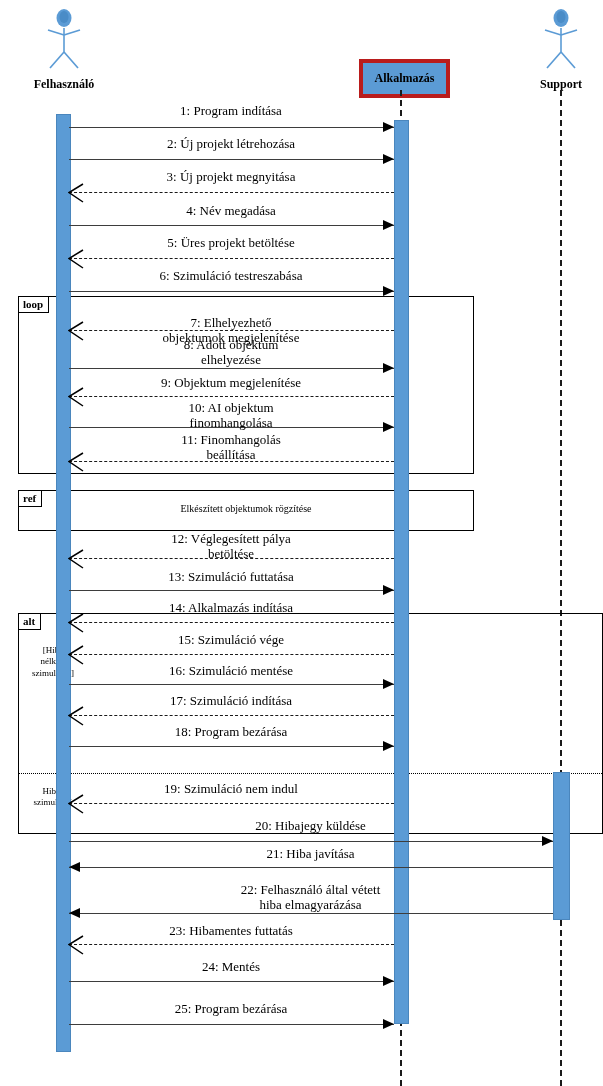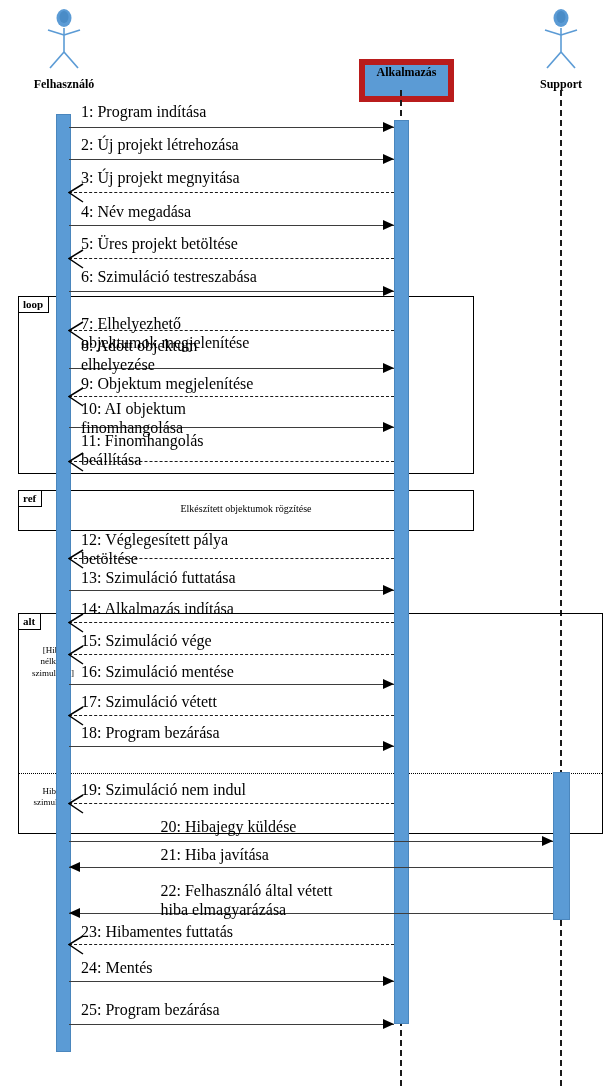--- a/index.html
+++ b/index.html
@@ -5,38 +5,38 @@
   html,body{margin:0;padding:0;background:#ffffff;}
   body{font-family:"Liberation Serif",serif;}
   #diagram{position:relative;width:603px;height:1086px;overflow:hidden;background:#fff;}
 
   
   .actor{position:absolute;}
   .actor svg{display:block;}
   .actor-label{position:absolute;font-weight:bold;font-size:12px;color:#000;white-space:nowrap;text-align:center;}
 
   
-  .objbox{position:absolute;background:#5b9bd5;border:6px solid #b91c1c;
-          display:flex;align-items:flex-start;justify-content:center;
+  .objbox{position:absolute;background:#5b9bd5;border:4px solid #b91c1c;
+          display:flex;align-items:center;justify-content:center;
           font-weight:bold;font-size:12px;color:#000;}
 
   
   .lifeline{position:absolute;width:0;border-left:2px dashed #1a1a1a;}
 
   
   .activation{position:absolute;background:#5b9bd5;border:1px solid #4a86bd;}
 
   
   .msg{position:absolute;height:0;border-top:1.4px solid #3d3d3d;}
   .msg.dashed{border-top:1.4px dashed #1a1a1a;}
   .arrow{position:absolute;width:0;height:0;}
   .arrow.solid-r{border-top:5px solid transparent;border-bottom:5px solid transparent;border-left:11px solid #000;}
   .arrow.solid-l{border-top:5px solid transparent;border-bottom:5px solid transparent;border-right:11px solid #000;}
   .arrow.open-l svg{display:block;}
-  .msg-label{position:absolute;font-size:16px;color:#000;line-height:1.18;white-space:pre-line;}
+  .msg-label{position:absolute;font-size:13px;color:#000;text-align:center;line-height:1.18;white-space:pre-line;}
 
   
   .fragment{position:absolute;border:1.2px solid #000;background:transparent;}
   .frag-tag{position:absolute;border-right:1.2px solid #000;border-bottom:1.2px solid #000;
             background:#fff;font-weight:bold;font-size:11px;color:#000;
             padding:1px 5px 2px 4px;line-height:1.1;
             border-bottom-right-radius:0;}
   .frag-tag::after{content:"";position:absolute;right:-1px;bottom:-1px;}
   .frag-divider{position:absolute;height:0;border-top:1.2px dotted #000;}
   .guard{position:absolute;font-size:9px;color:#000;text-align:center;line-height:1.25;white-space:pre-line;}
@@ -189,21 +189,21 @@
       <div class="msg-label" style="left: 81px; top: 632px; width: 300px;">15: Szimuláció vége</div>
       <div class="msg" style="left: 68.5px; top: 684px; width: 325px;"></div>
       <div class="arrow solid-r" style="left: 382.5px; top: 679px;"></div>
       <div class="msg-label" style="left: 81px; top: 663px; width: 300px;">16: Szimuláció mentése</div>
       <div class="msg dashed" style="left: 68.5px; top: 715px; width: 325px;"></div>
       <div class="arrow open-l" style="left: 67.5px; top: 706px;">
         <svg width="16" height="20" viewBox="0 0 16 20">
           <polyline points="15,1 1,9.5 15,19" fill="none" stroke="#000" stroke-width="1.5"></polyline>
         </svg>
       </div>
-      <div class="msg-label" style="left: 81px; top: 693px; width: 300px;">17: Szimuláció vétett</div>
+      <div class="msg-label" style="left: 81px; top: 693px; width: 300px;">17: Szimuláció indítása</div>
       <div class="msg" style="left: 68.5px; top: 746px; width: 325px;"></div>
       <div class="arrow solid-r" style="left: 382.5px; top: 741px;"></div>
       <div class="msg-label" style="left: 81px; top: 724px; width: 300px;">18: Program bezárása</div>
       <div class="msg dashed" style="left: 68.5px; top: 803px; width: 325px;"></div>
       <div class="arrow open-l" style="left: 67.5px; top: 794px;">
         <svg width="16" height="20" viewBox="0 0 16 20">
           <polyline points="15,1 1,9.5 15,19" fill="none" stroke="#000" stroke-width="1.5"></polyline>
         </svg>
       </div>
       <div class="msg-label" style="left: 81px; top: 781px; width: 300px;">19: Szimuláció nem indul</div>

